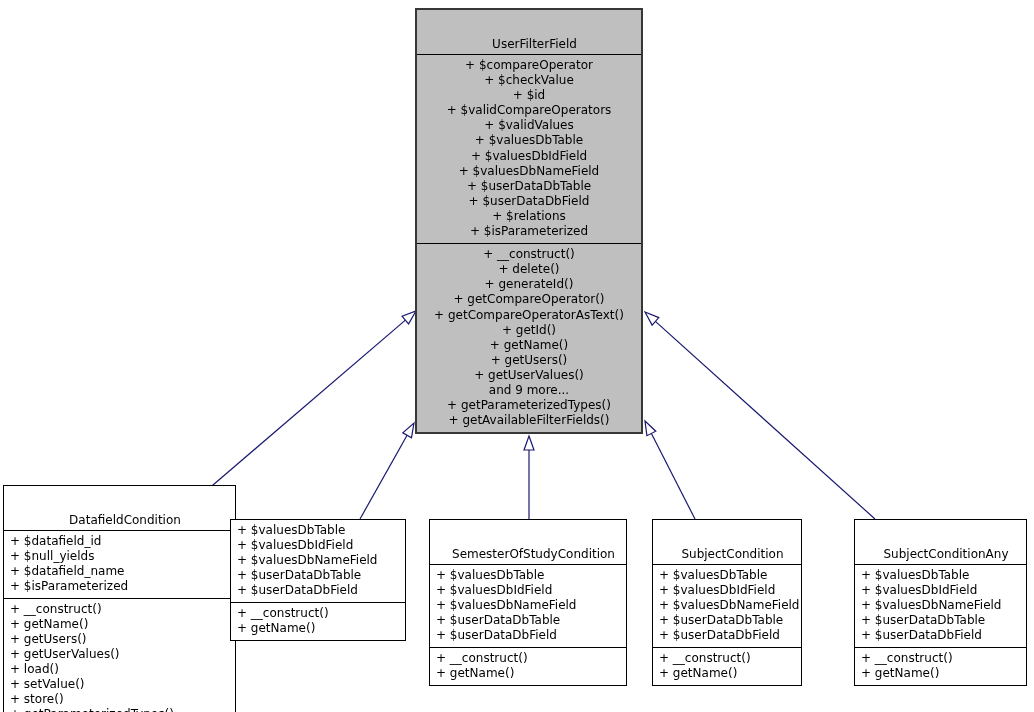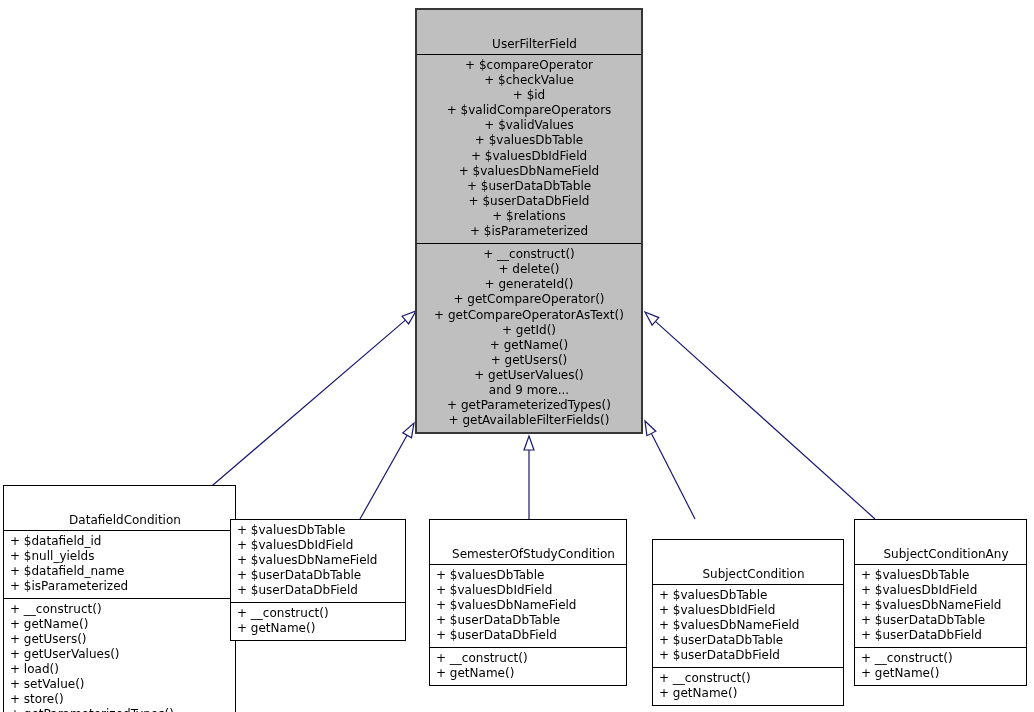--- a/index.html
+++ b/index.html
@@ -169,21 +169,21 @@
         <div class="uml-row">+ $valuesDbNameField</div>
         <div class="uml-row">+ $userDataDbTable</div>
         <div class="uml-row">+ $userDataDbField</div>
       </div>
     <div class="uml-section methods">
         <div class="uml-row">+ __construct()</div>
         <div class="uml-row">+ getName()</div>
       </div>
   </div>
 
-  <div class="uml-class" style="left:652px; top:539px; width:192px;">
+  <div class="uml-class" style="left:652px; top:519px; width:150px;">
     <div class="uml-title">SubjectCondition</div>
     <div class="uml-section attrs">
         <div class="uml-row">+ $valuesDbTable</div>
         <div class="uml-row">+ $valuesDbIdField</div>
         <div class="uml-row">+ $valuesDbNameField</div>
         <div class="uml-row">+ $userDataDbTable</div>
         <div class="uml-row">+ $userDataDbField</div>
       </div>
     <div class="uml-section methods">
         <div class="uml-row">+ __construct()</div>

